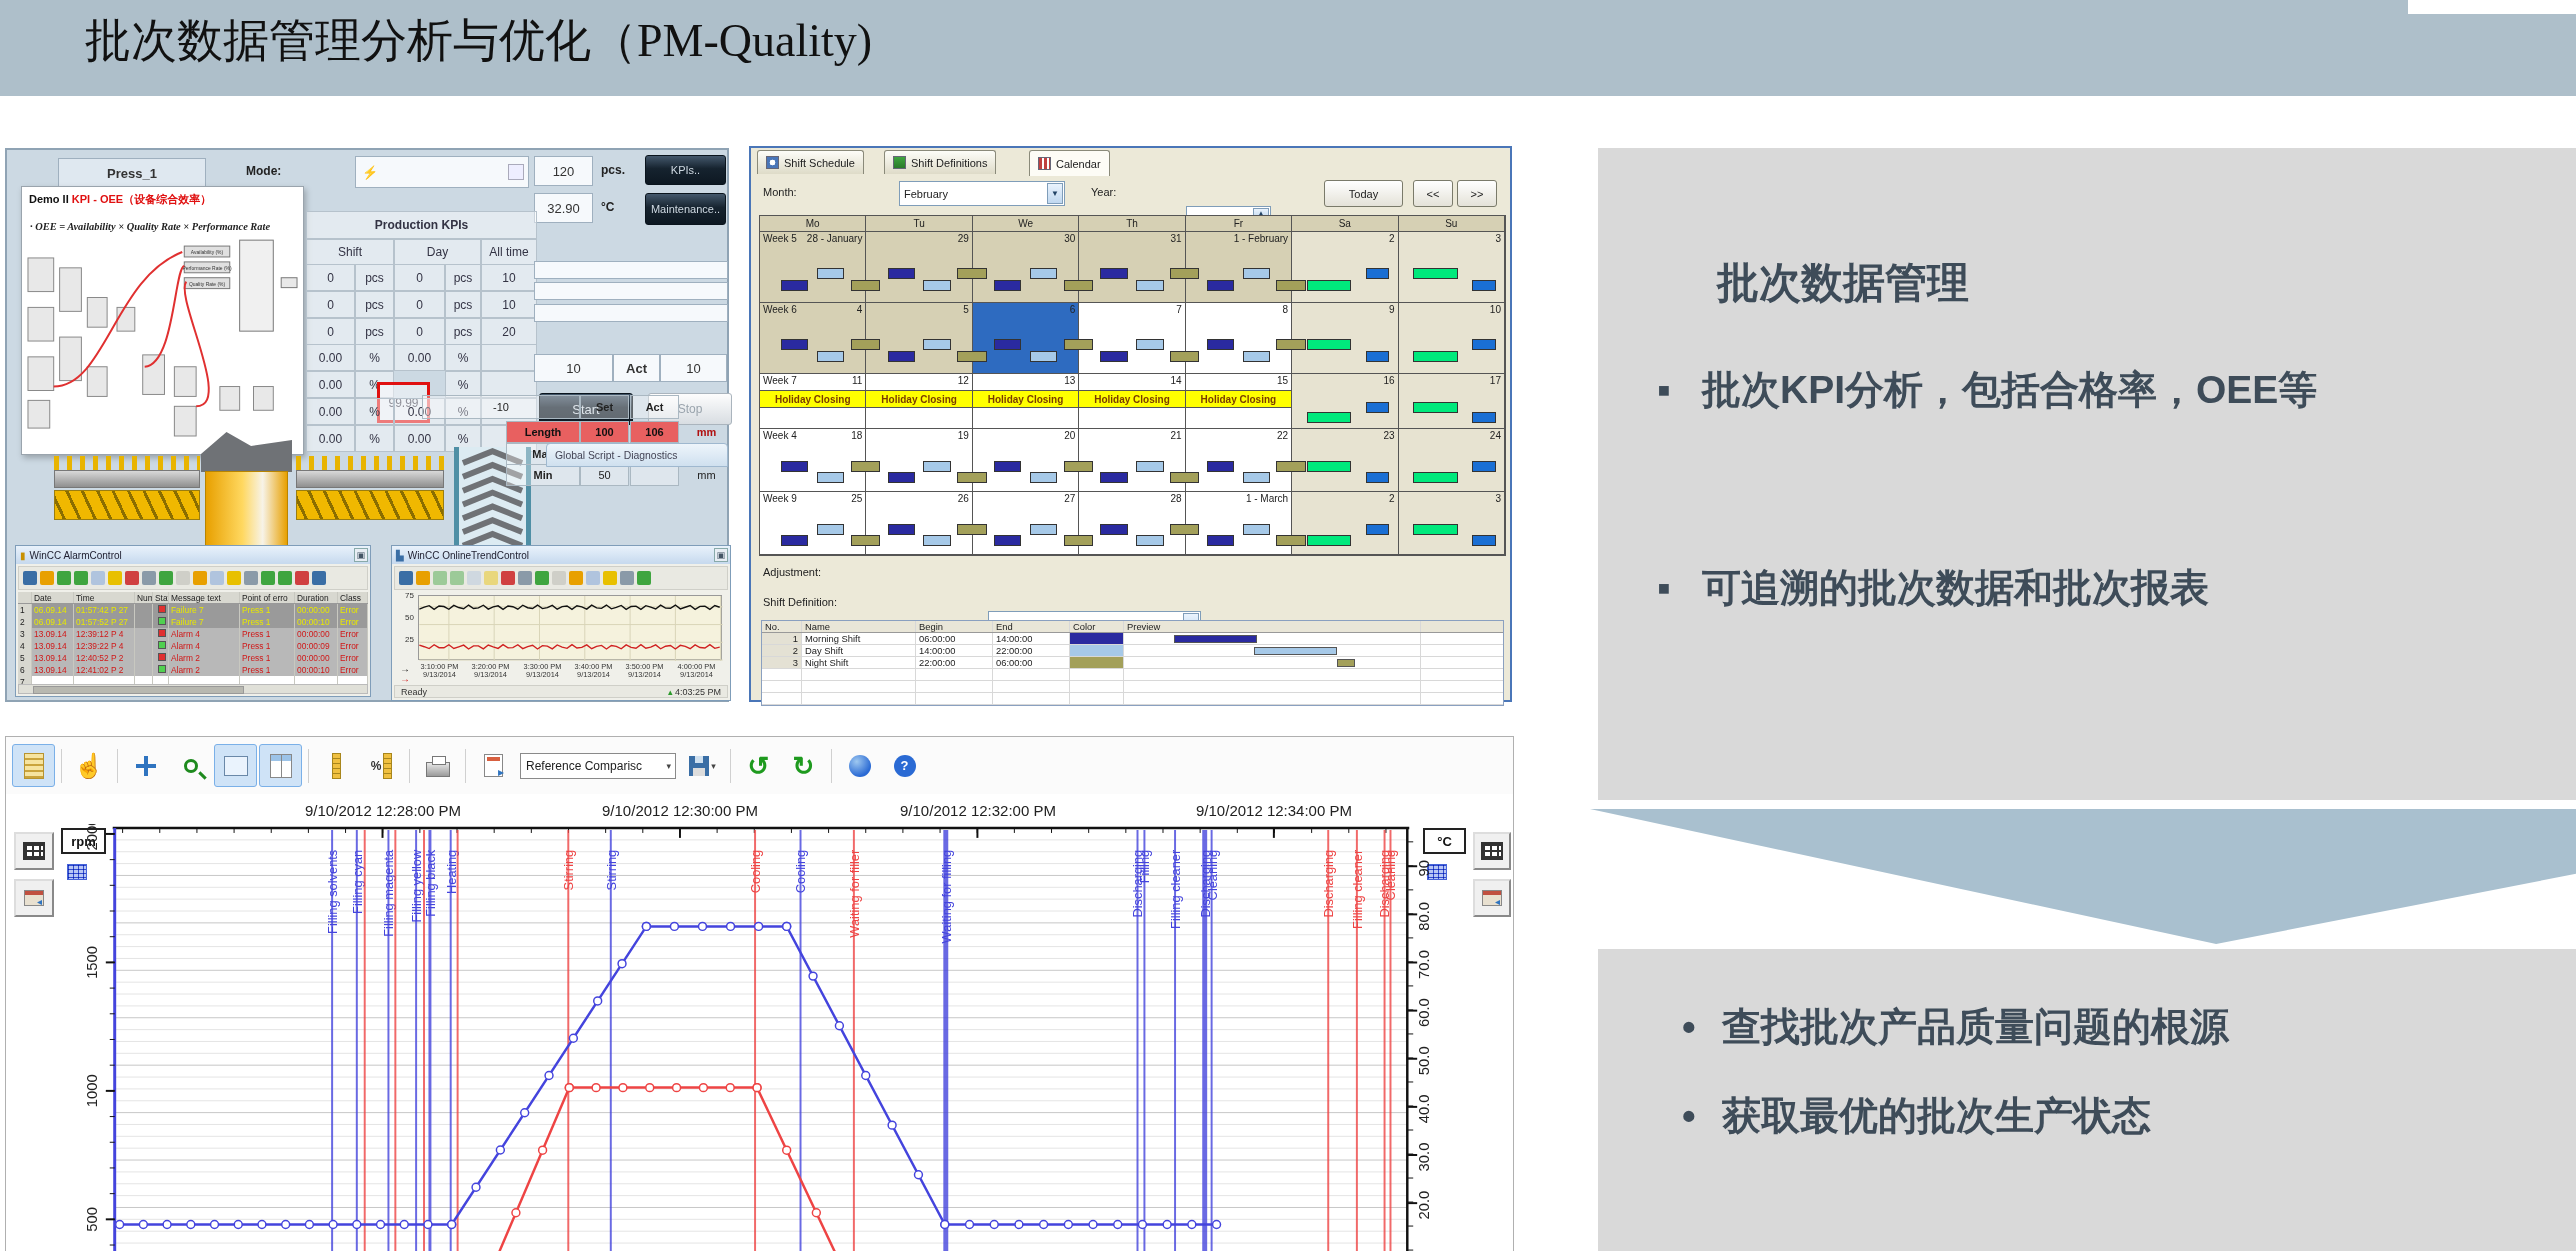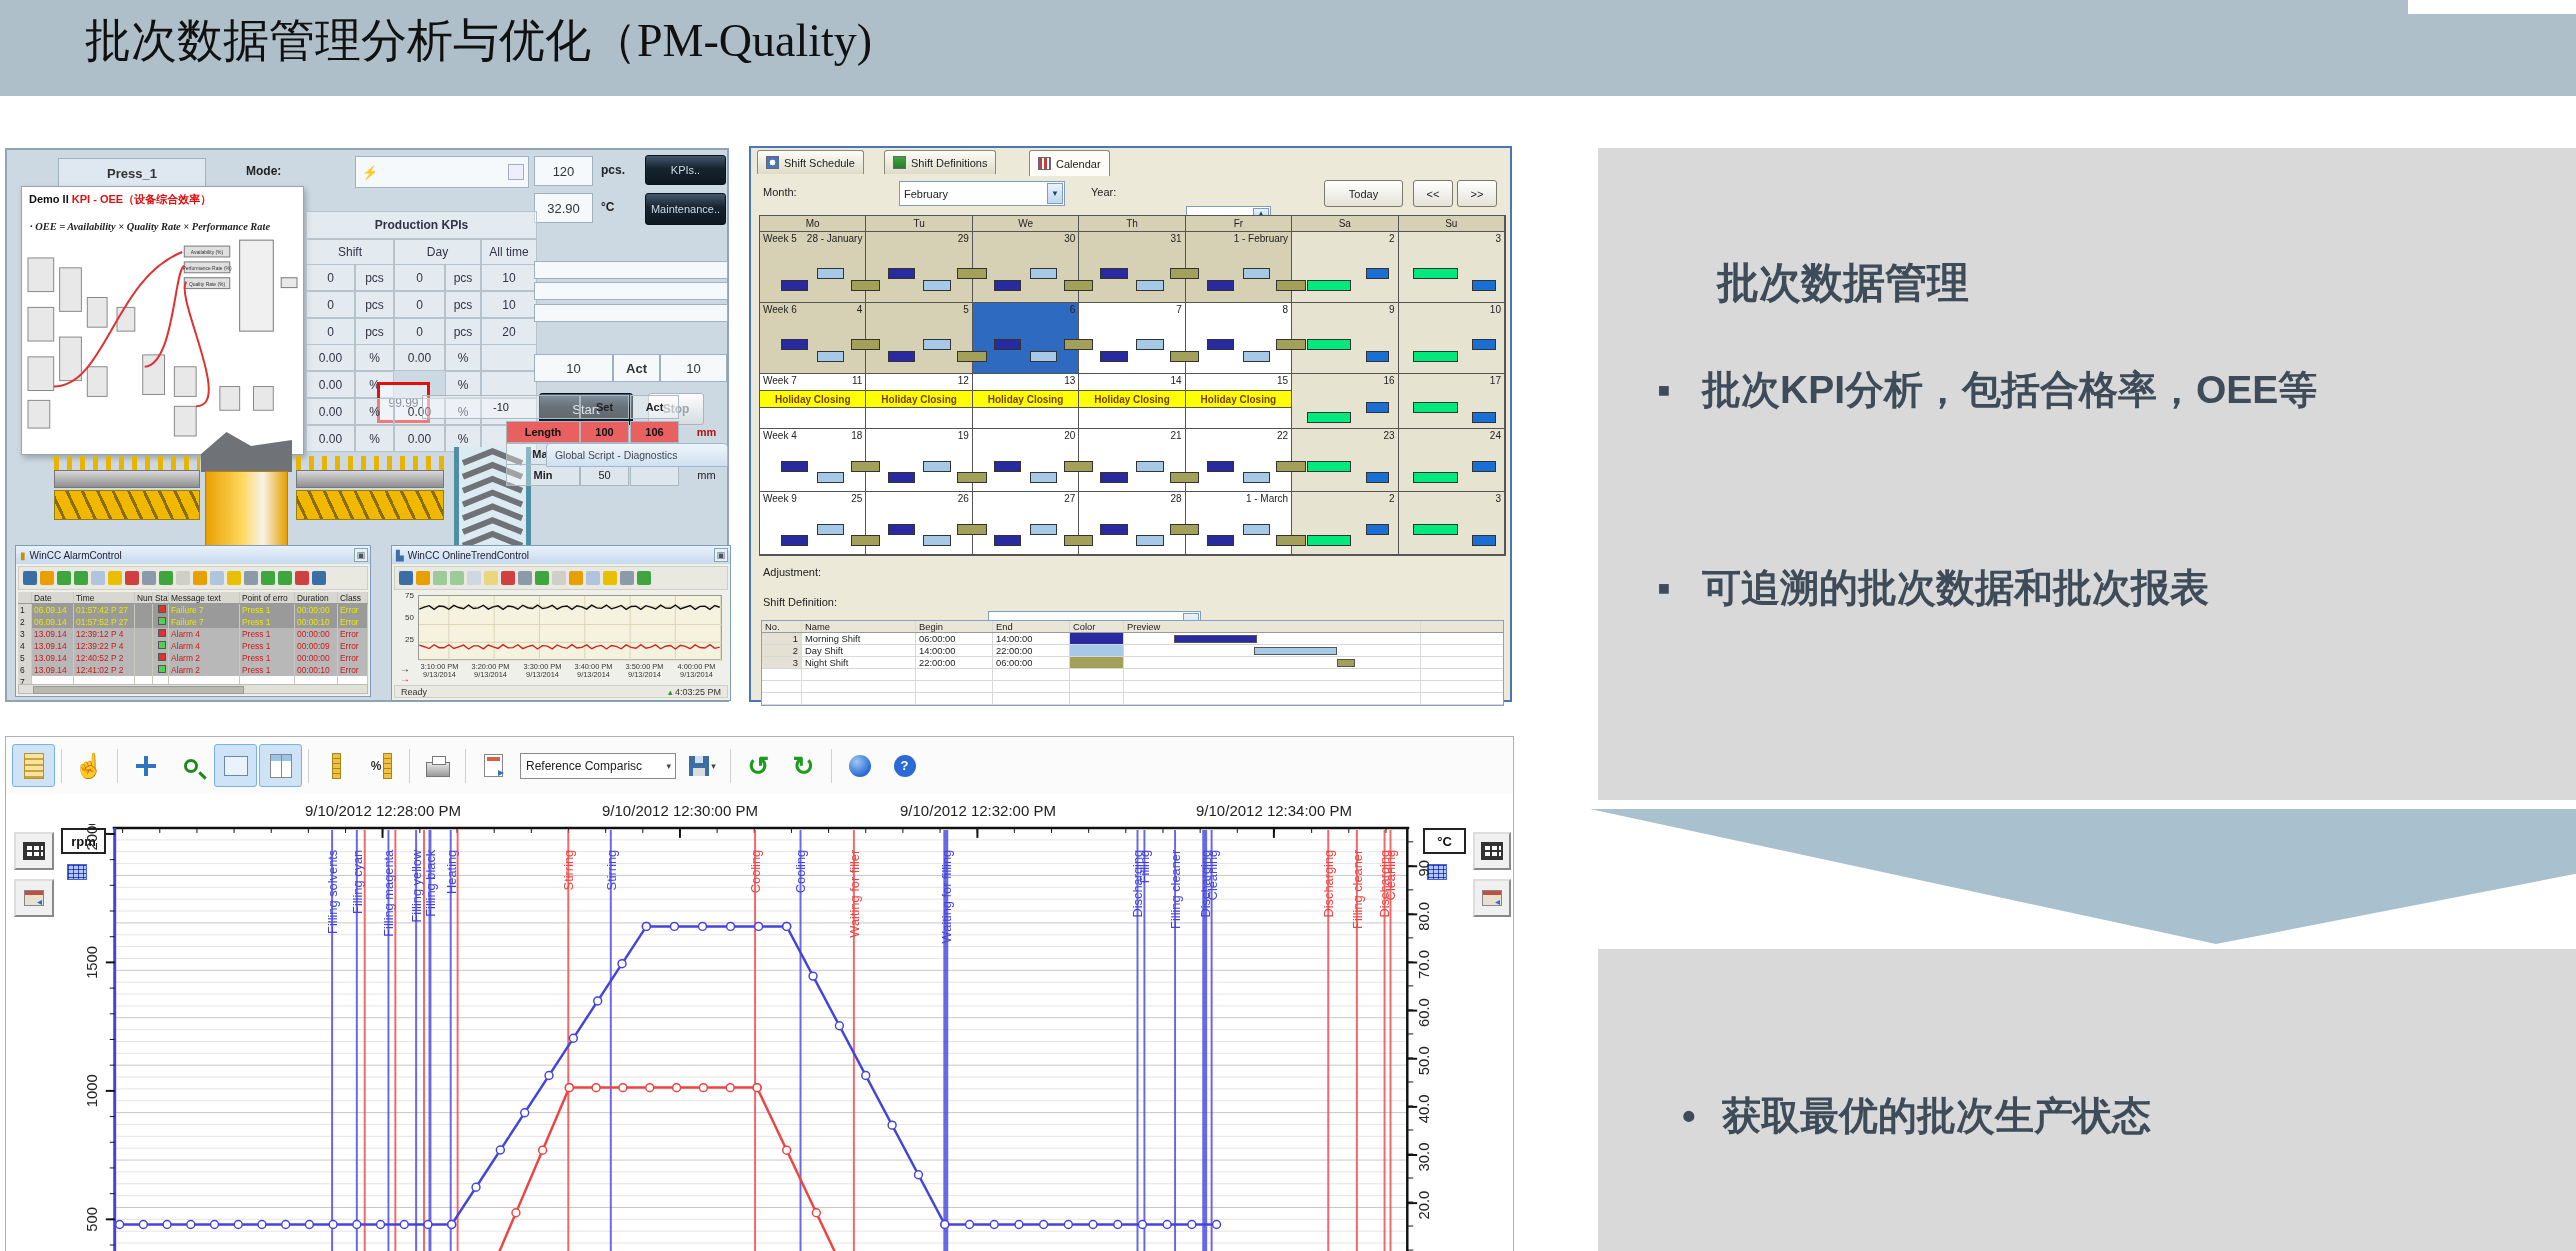--- a/index.html
+++ b/index.html
@@ -244,21 +244,21 @@
         <div class="kpi-cell " data-interactable="false" style="left: 175px; top: 214px; width: 56px; height: 27px;"></div>
       </div>
 
     <div class="abs fld" style="left:527px;top:111px;width:194px;height:18px;" data-interactable="false"></div>
     <div class="abs fld" style="left:527px;top:132px;width:194px;height:18px;" data-interactable="false"></div>
     <div class="abs fld" style="left:527px;top:154px;width:194px;height:18px;" data-interactable="false"></div>
     <div class="abs fld" style="left:527px;top:204px;width:79px;height:28px;" data-interactable="false">10</div>
     <div class="abs fld" style="left:606px;top:204px;width:47px;height:28px;font-weight:bold;" data-interactable="false">Act</div>
     <div class="abs fld" style="left:653px;top:204px;width:67px;height:28px;" data-interactable="false">10</div>
     <div class="abs darkbtn" style="left:532px;top:243px;width:94px;height:32px;font-size:13px;" data-interactable="true">Start</div>
-    <div class="abs lightbtn" style="left:641px;top:243px;width:56px;height:32px;font-weight:bold;" data-interactable="true">Stop</div>
+    <div class="abs lightbtn" style="left:641px;top:243px;width:84px;height:32px;" data-interactable="true">Stop</div>
 
     <div class="abs machine-teeth" style="left:47px;top:306px;width:146px;height:14px;" data-interactable="false"></div>
     <div class="abs machine-bar" style="left:47px;top:320px;width:146px;height:18px;" data-interactable="false"></div>
     <div class="abs machine-zig" style="left:47px;top:340px;width:146px;height:30px;" data-interactable="false"></div>
     <div class="abs press-cap" style="left:194px;top:282px;width:91px;height:40px;" data-interactable="false"></div>
     <div class="abs press-body" style="left:198px;top:321px;width:83px;height:75px;" data-interactable="false"></div>
     <div class="abs machine-teeth" style="left:289px;top:306px;width:148px;height:14px;" data-interactable="false"></div>
     <div class="abs machine-bar" style="left:289px;top:320px;width:148px;height:18px;" data-interactable="false"></div>
     <div class="abs machine-zig" style="left:289px;top:340px;width:148px;height:30px;" data-interactable="false"></div>
     <div class="abs container-box" style="left:447px;top:297px;width:77px;height:117px;" data-interactable="false">
@@ -830,20 +830,21 @@
 
   <div class="abs gray-panel" style="left:1598px;top:148px;width:978px;height:652px;" data-interactable="false">
     <div class="abs info-title" style="left:95px;top:107px;margin-left:24px;" data-interactable="false">批次数据管理</div>
     <div class="info-bullet" style="left:59px;top:215px;"><span class="bt" data-interactable="false">▪</span><span>批次KPI分析，包括合格率，OEE等</span></div>
     <div class="info-bullet" style="left:59px;top:413px;"><span class="bt" data-interactable="false">▪</span><span>可追溯的批次数据和批次报表</span></div>
   </div>
 
   <div class="abs chevron" style="left:1590px;top:809px;width:986px;height:135px;" data-interactable="false"></div>
 
   <div class="abs gray-panel" style="left:1598px;top:949px;width:978px;height:302px;" data-interactable="false">
+    <div class="info-bullet" style="left:84px;top:51px;"><span class="bt" style="width:40px;" data-interactable="false">•</span><span>查找批次产品质量问题的根源</span></div>
     <div class="info-bullet" style="left:84px;top:140px;"><span class="bt" style="width:40px;" data-interactable="false">•</span><span>获取最优的批次生产状态</span></div>
   </div>
 
   <div class="abs trend" data-interactable="false">
     <div class="ttoolbar" id="trend-toolbar" data-interactable="false">
         <div class="tb-btn sel" data-interactable="true">
           <div class="ic-list" data-interactable="false"></div>
         </div>
         <div class="tb-sep" data-interactable="false"></div>
         <div class="tb-btn" data-interactable="true">

